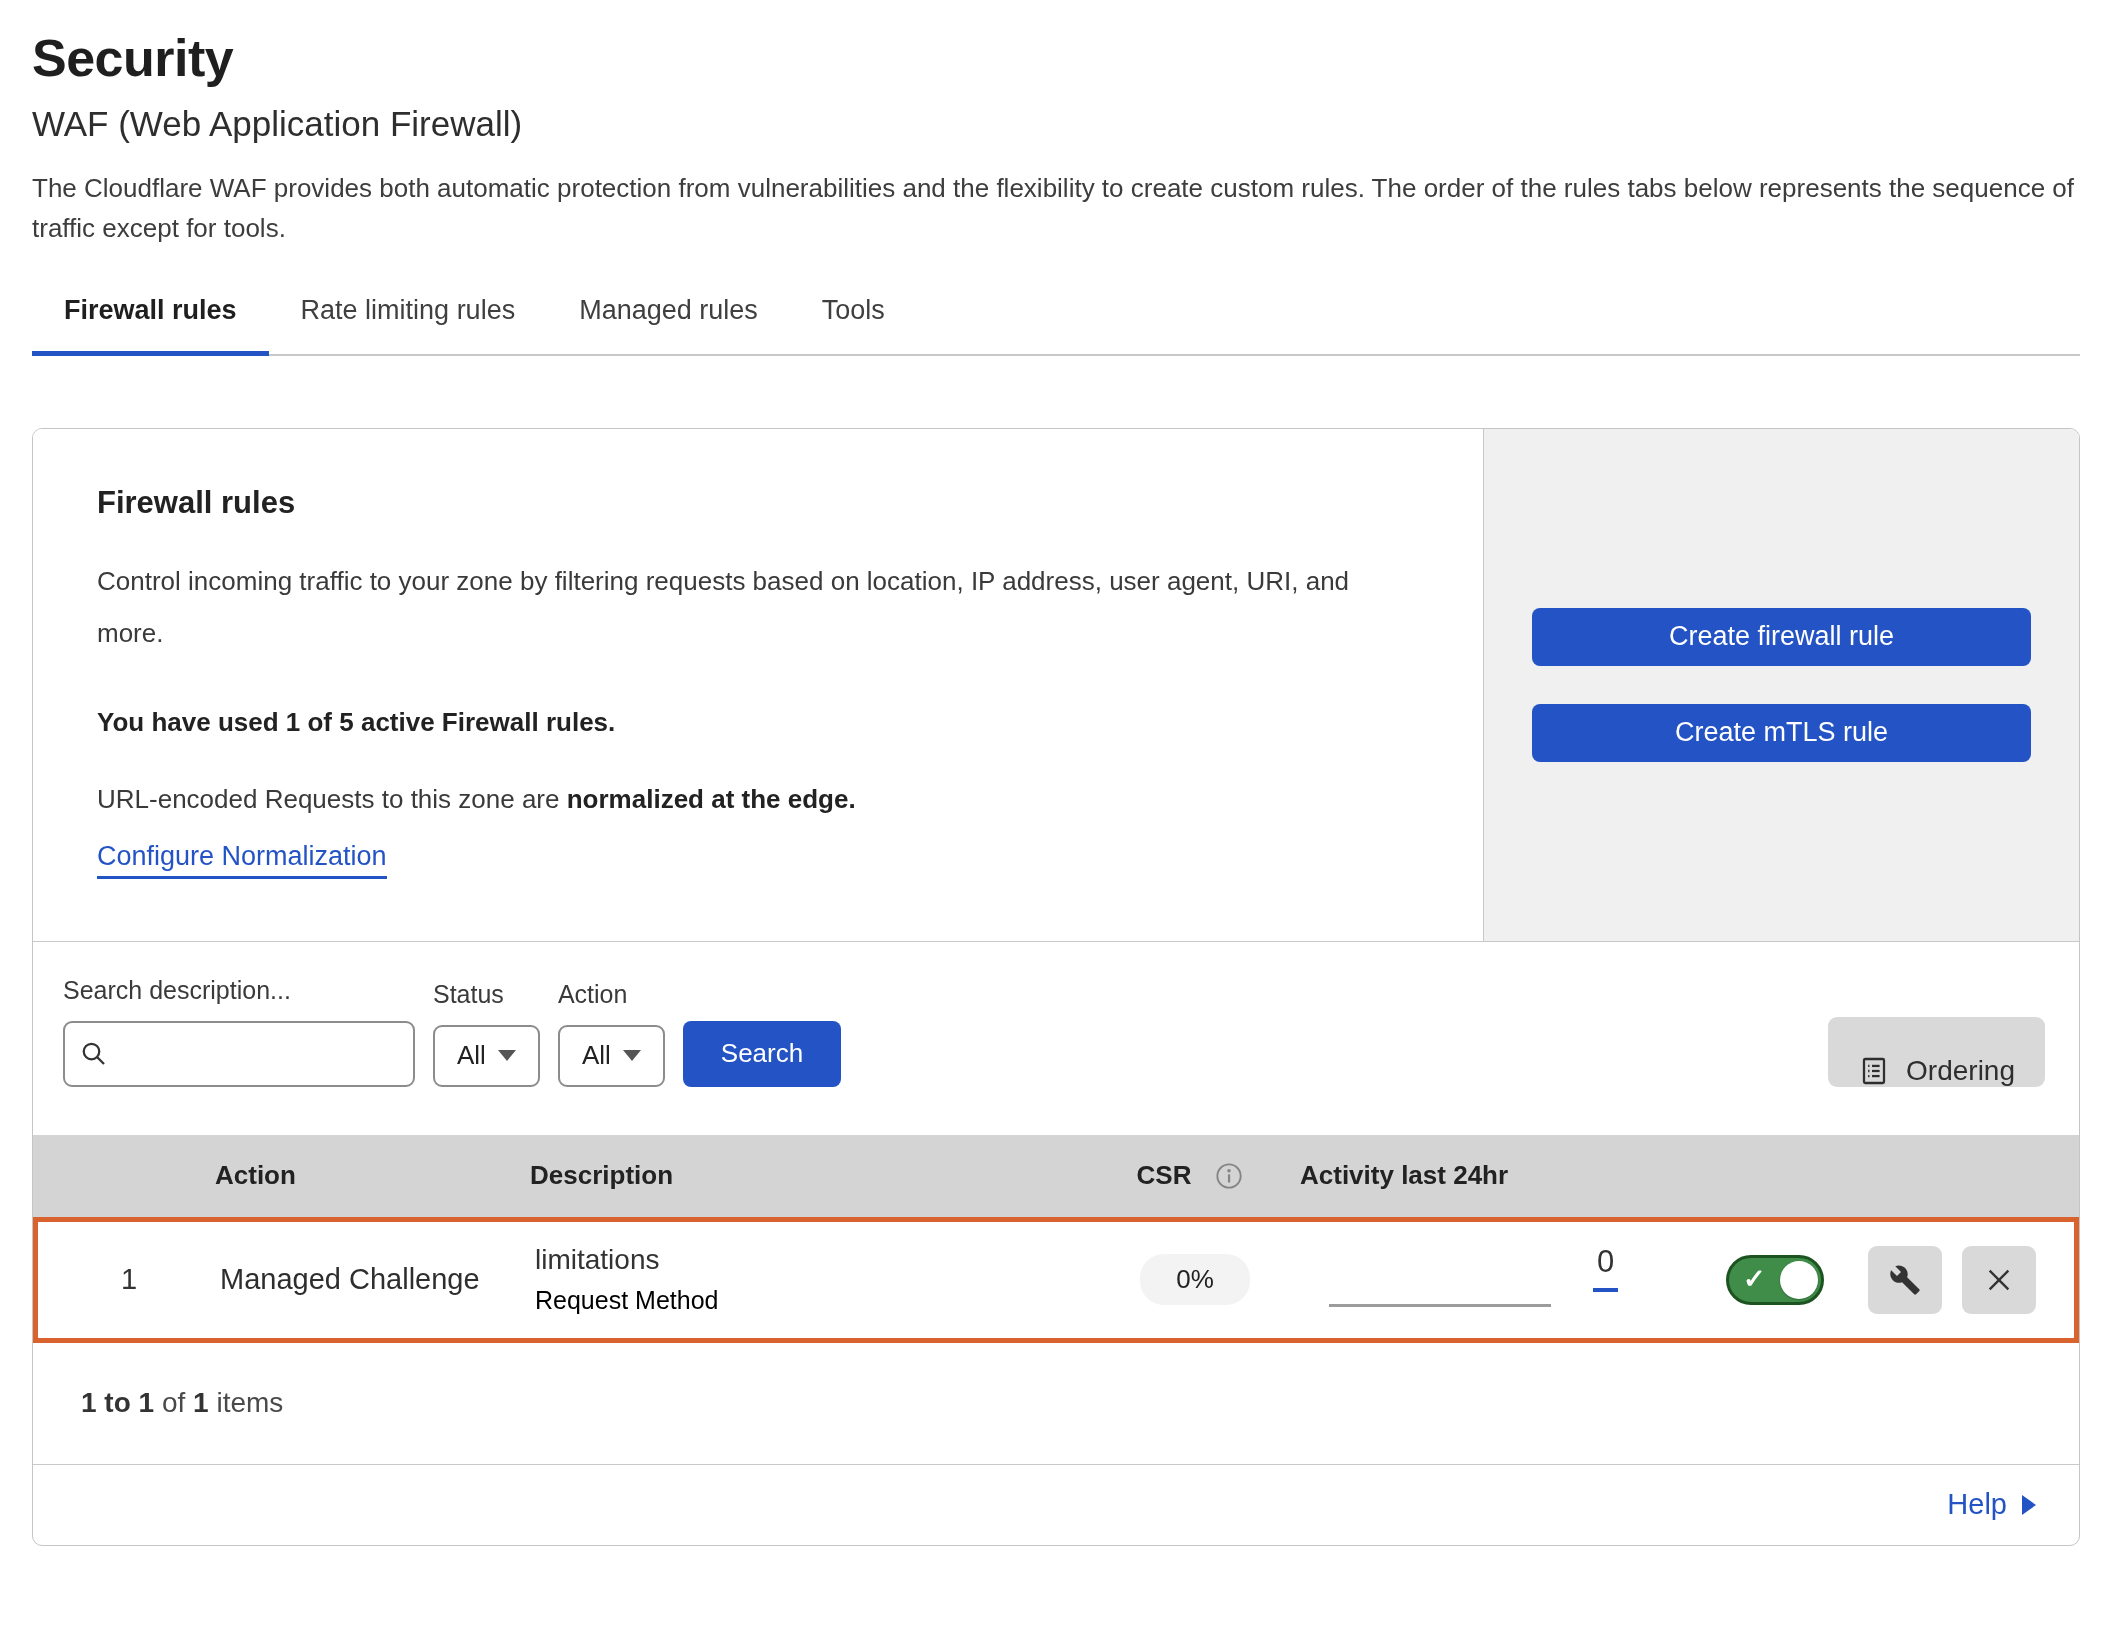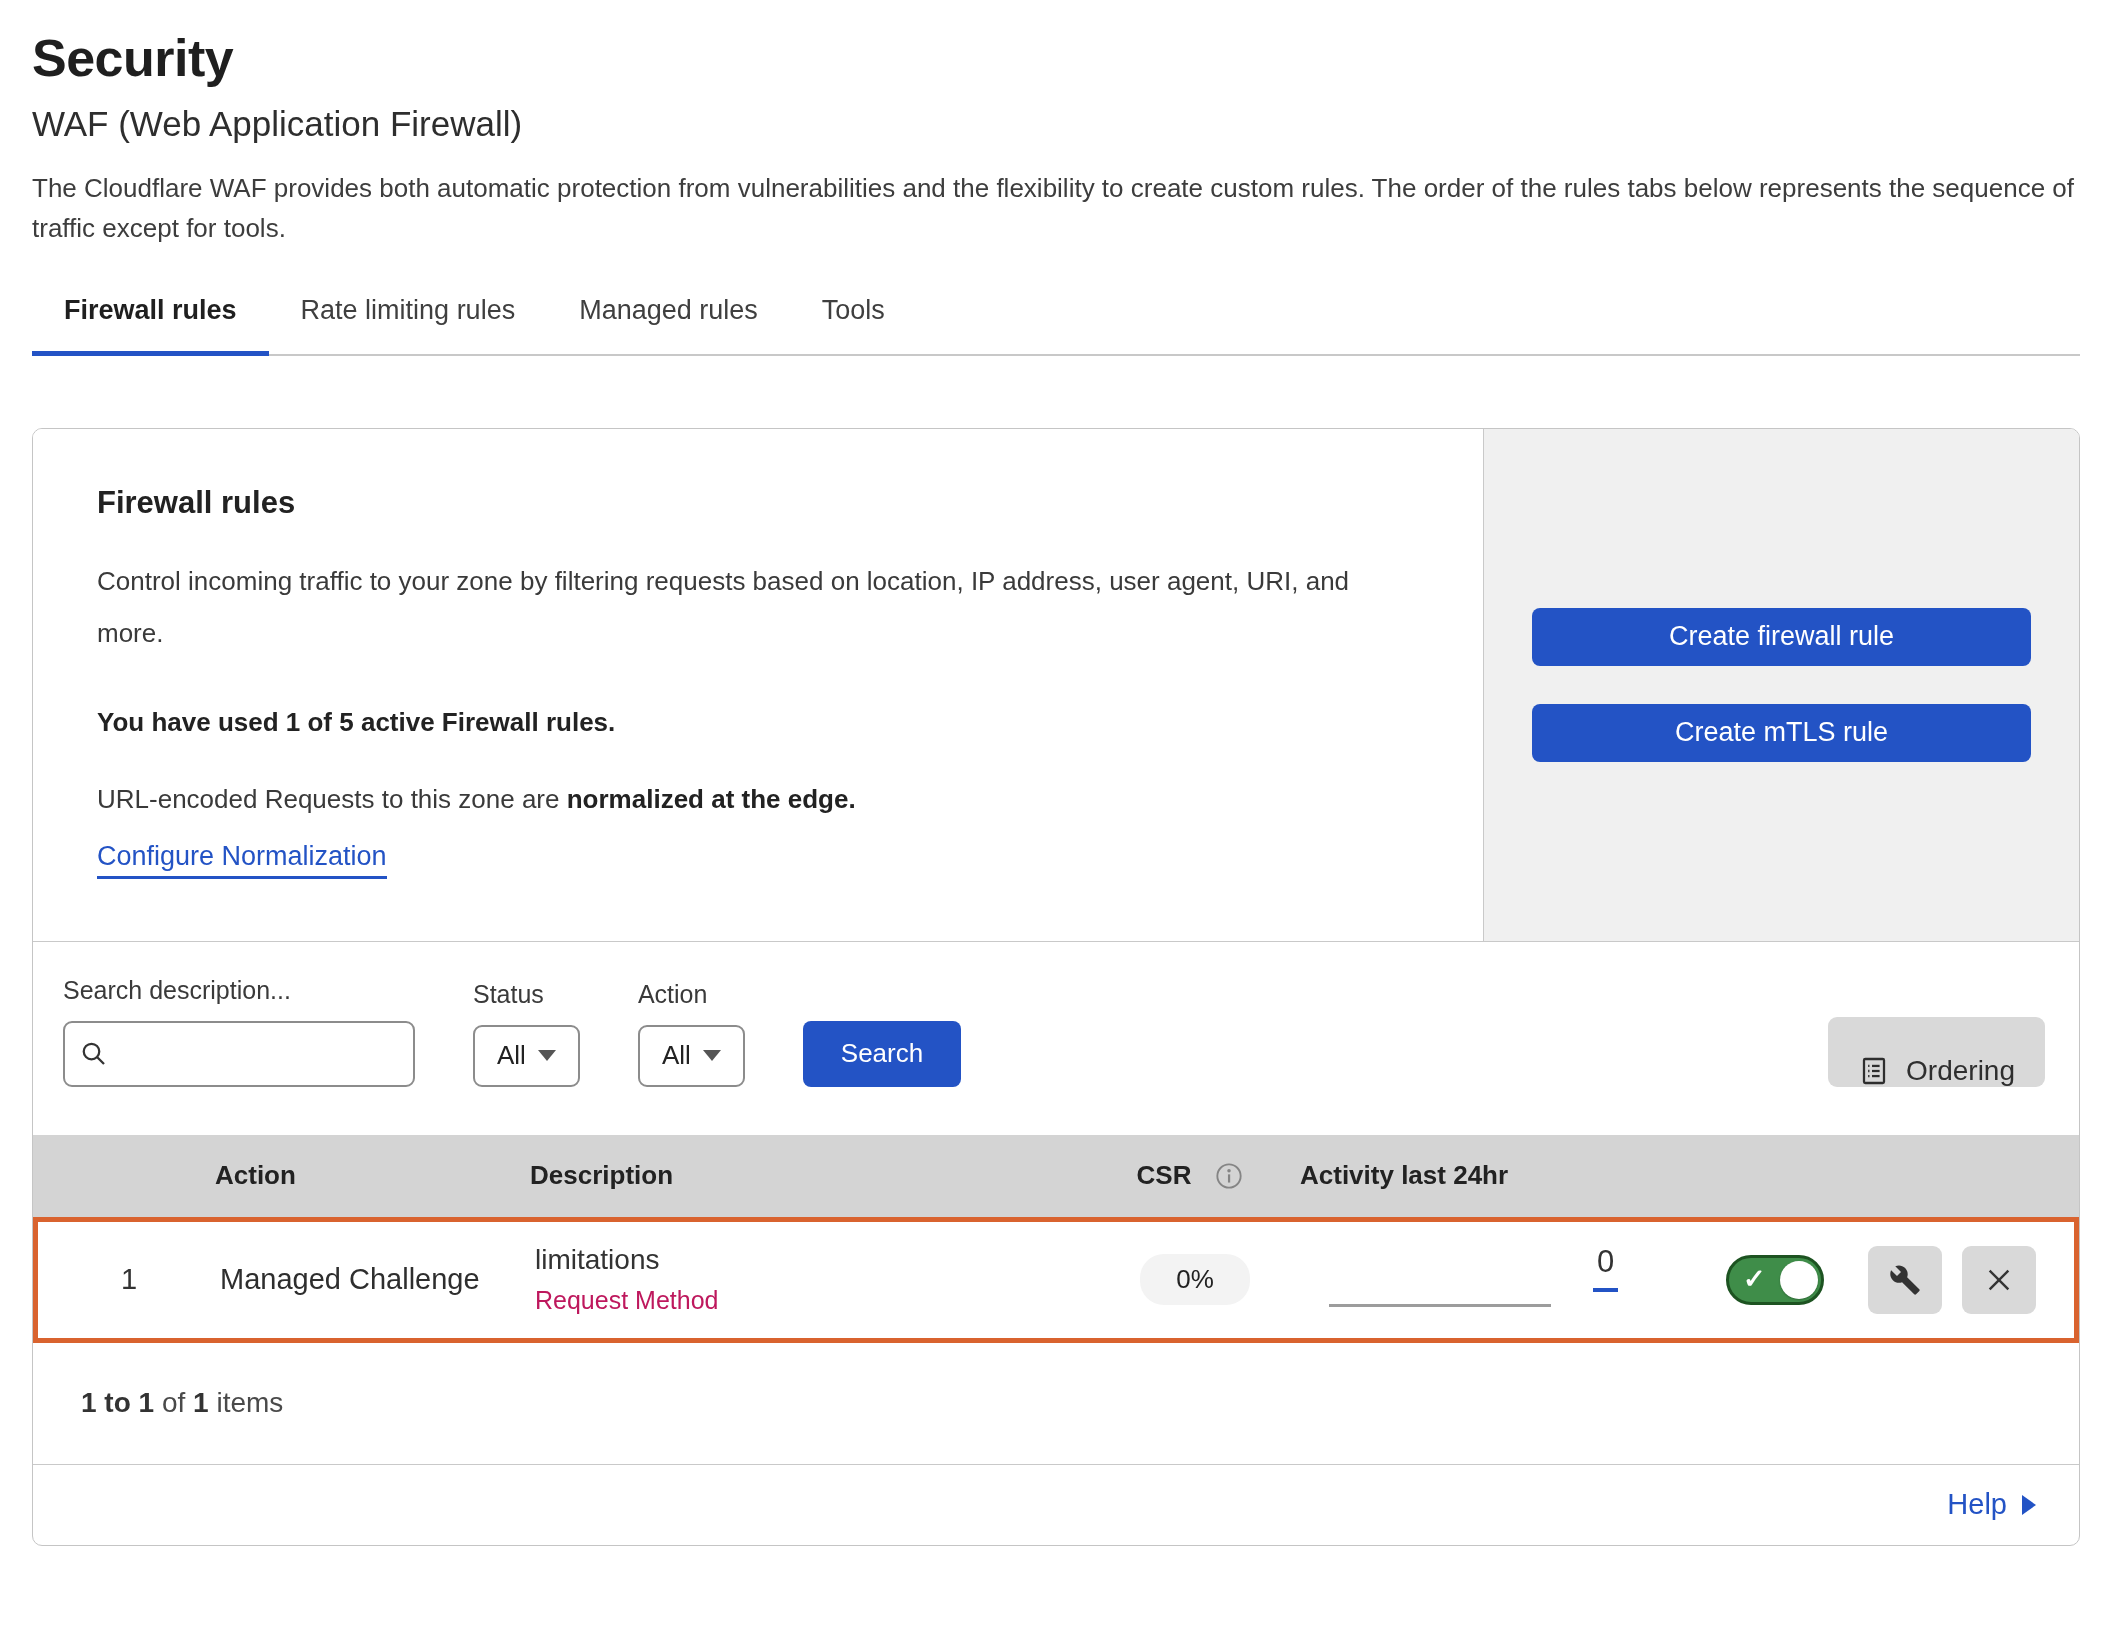--- a/index.html
+++ b/index.html
@@ -35,21 +35,21 @@
   .ct-link { display:inline-block; margin-top:26px; font-size:27px; color:#2353c5; text-decoration:none; border-bottom:3px solid #2353c5; padding-bottom:4px; cursor:pointer; }
 
   .card-top-right { width:596px; background:#f0f0f0; border-left:1px solid #c9c9c9;
     display:flex; flex-direction:column; justify-content:center; align-items:center; gap:38px; padding:0 48px; }
   .btn-primary { display:flex; align-items:center; justify-content:center;
     background:#2353c5; color:#fff; border:none; border-radius:8px; cursor:pointer;
     font-family:inherit; font-size:27px; }
   .panel-btn { width:100%; height:58px; }
 
   
-  .filter-row { display:flex; align-items:flex-end; padding:34px 34px 48px 30px;gap:40px; }
+  .filter-row { display:flex; align-items:flex-end; padding:34px 34px 48px 30px; }
   .filter-field { display:flex; flex-direction:column; margin-right:18px; }
   .filter-label { font-size:25px; color:#3a3a3a; margin-bottom:16px; }
   .search-box { width:352px; height:66px; border:2px solid #8c8c8c; border-radius:9px;
     display:flex; align-items:center; padding:0 14px; background:#fff; }
   .search-box input { border:none; outline:none; flex:1; height:100%; font-size:25px; font-family:inherit; margin-left:10px; background:transparent; }
   .select-box { height:62px; border:2px solid #8c8c8c; border-radius:9px; background:#fff;
     display:flex; align-items:center; justify-content:center; gap:12px; padding:0 22px; font-size:26px; color:#222; cursor:pointer; }
   .chevron-down { width:0; height:0; border-left:9px solid transparent; border-right:9px solid transparent; border-top:11px solid #555; }
   .btn-search { height:66px; padding:0 38px; font-size:26px; align-self:flex-end; }
   .spacer { flex:1; }
@@ -59,21 +59,21 @@
   
   .tgrid { display:grid; grid-template-columns:182px 315px 550px 220px 360px 1fr; align-items:center; }
   .thead { background:#d4d4d4; height:82px; }
   .thead .cell { font-size:26px; font-weight:700; color:#222; }
   .cell-center { justify-self:center; display:flex; align-items:center; gap:24px; }
 
   .trow { position:relative; height:126px; background:#fff; border:5px solid #d9632f; }
   .trow .cell-num { justify-self:center; font-size:29px; color:#333; }
   .cell-action { font-size:29px; color:#2e2e2e; }
   .cell-desc .d1 { font-size:28px; color:#333; }
-  .cell-desc .d2 { font-size:25px; color:#be185d; margin-top:10px; }
+  .cell-desc .d2 { font-size:25px; color:#000000; margin-top:10px; }
   .csr-pill { background:#f3f3f3; border-radius:24px; padding:10px 36px; font-size:26px; color:#222; }
   .cell-activity { position:relative; height:100%; }
   .sparkline { position:absolute; left:24px; top:82px; width:222px; border-top:3px solid #9c9c9c; }
   .activity-count { position:absolute; left:288px; top:22px; font-size:31px; color:#333;
     border-bottom:4px solid #2353c5; padding:0 4px 8px 4px; text-decoration:none; cursor:pointer; }
   .cell-controls { display:flex; justify-content:flex-end; align-items:center; gap:20px; padding-right:38px; }
   .toggle { position:relative; width:98px; height:50px; border-radius:25px; background:#3f8d49;
     border:3px solid #1d5321; cursor:pointer; margin-right:24px; }
   .toggle .check { position:absolute; left:14px; top:50%; transform:translateY(-52%); color:#fff; font-size:27px; font-weight:700; }
   .toggle .knob { position:absolute; right:3px; top:50%; transform:translateY(-50%); width:38px; height:38px; border-radius:50%; background:#fff; box-shadow:0 1px 2px rgba(0,0,0,.25); }

